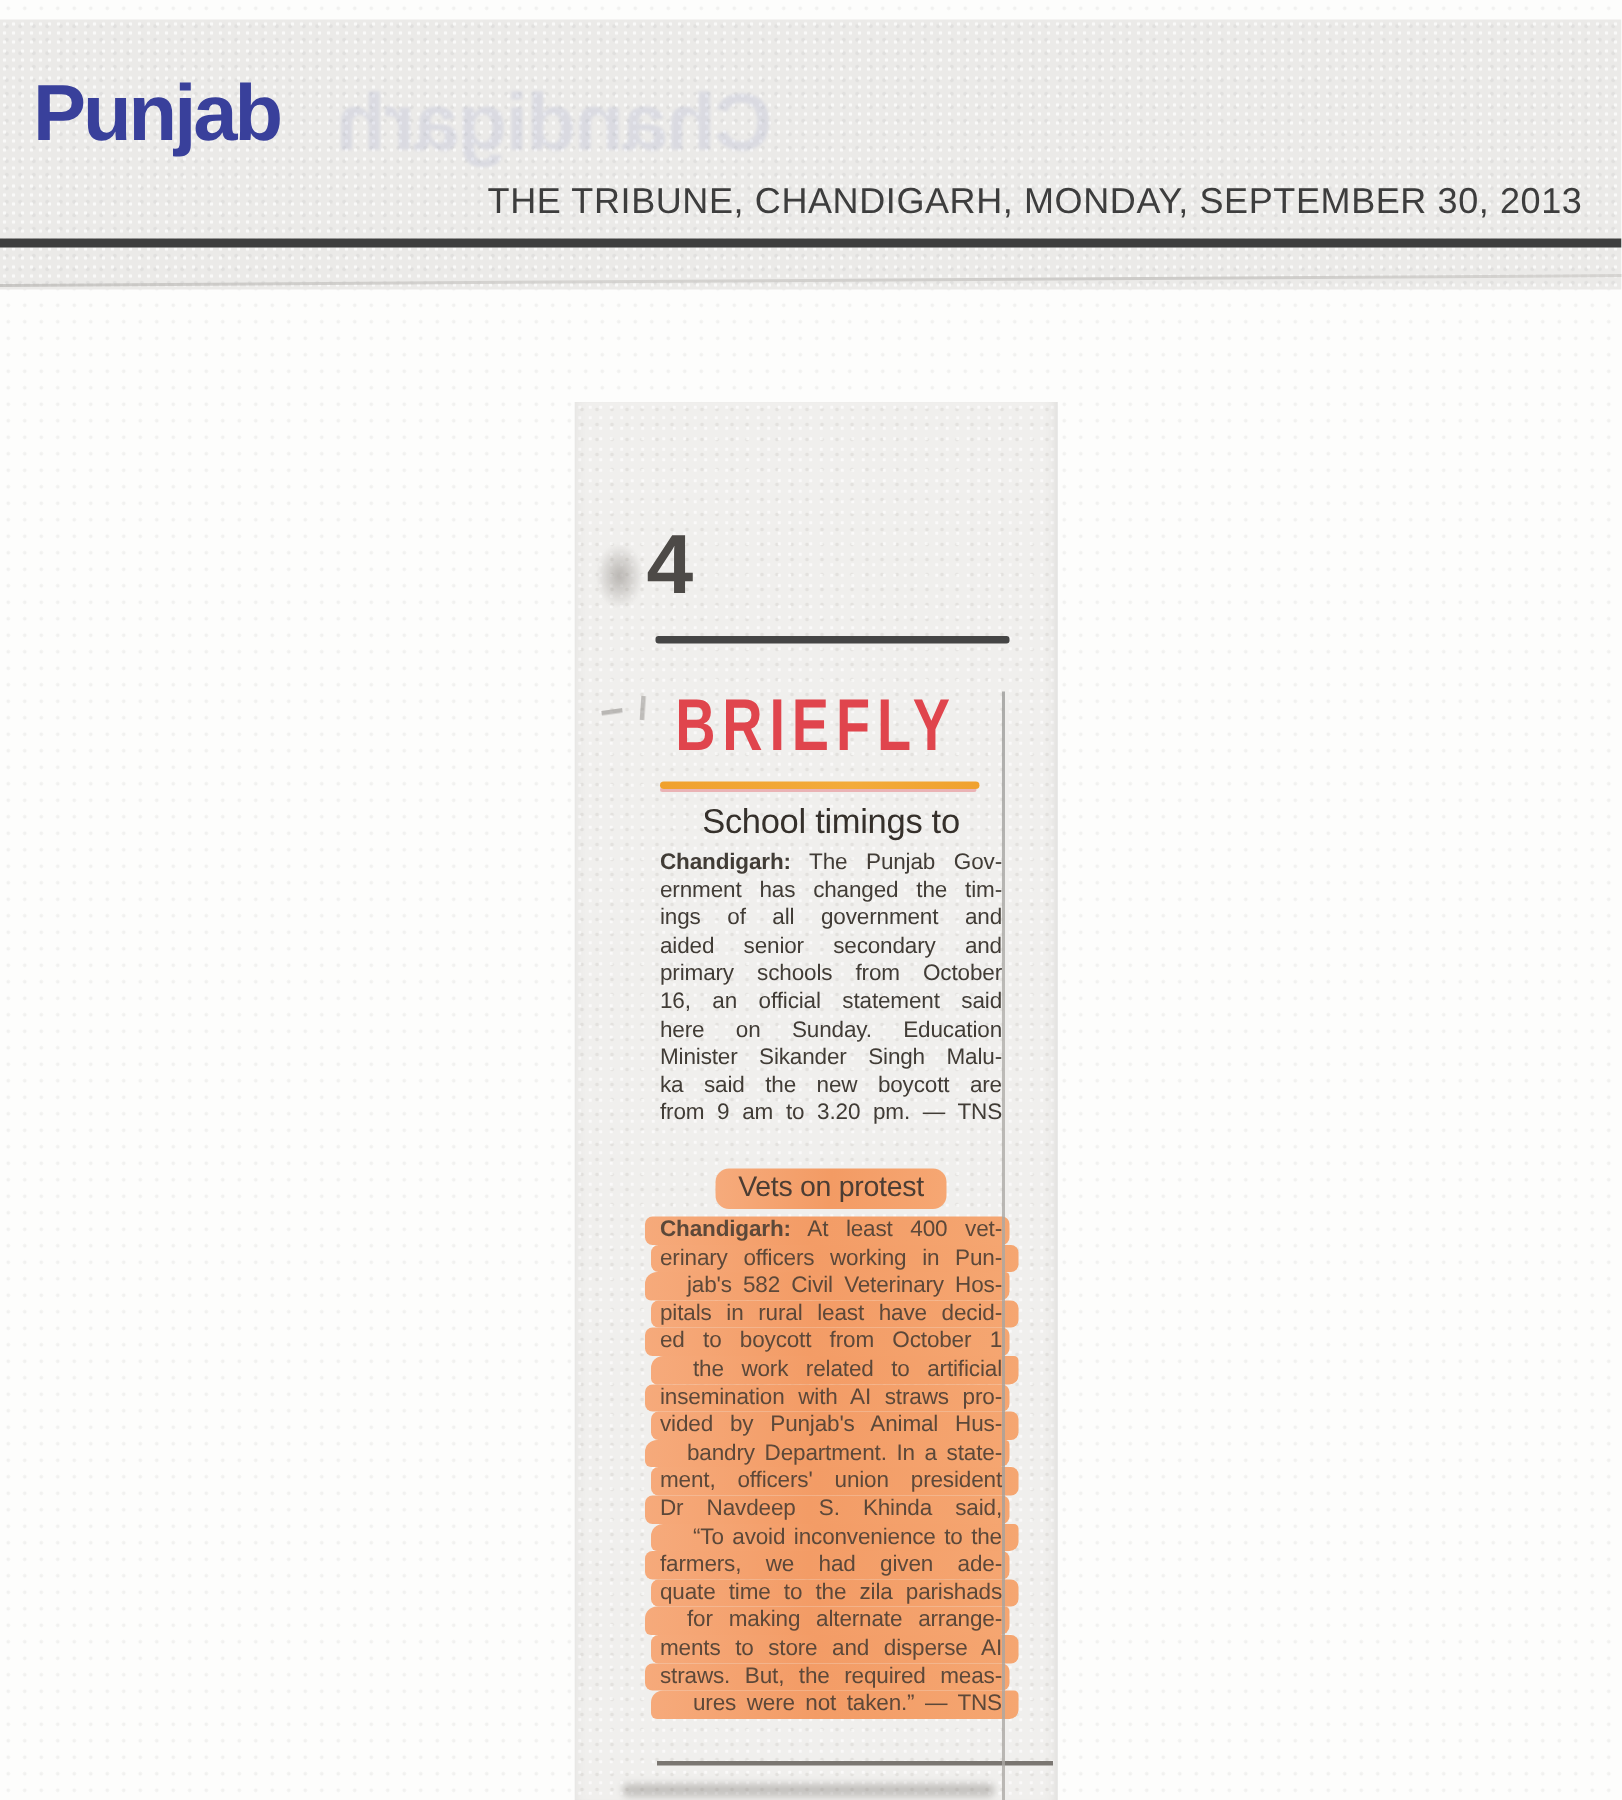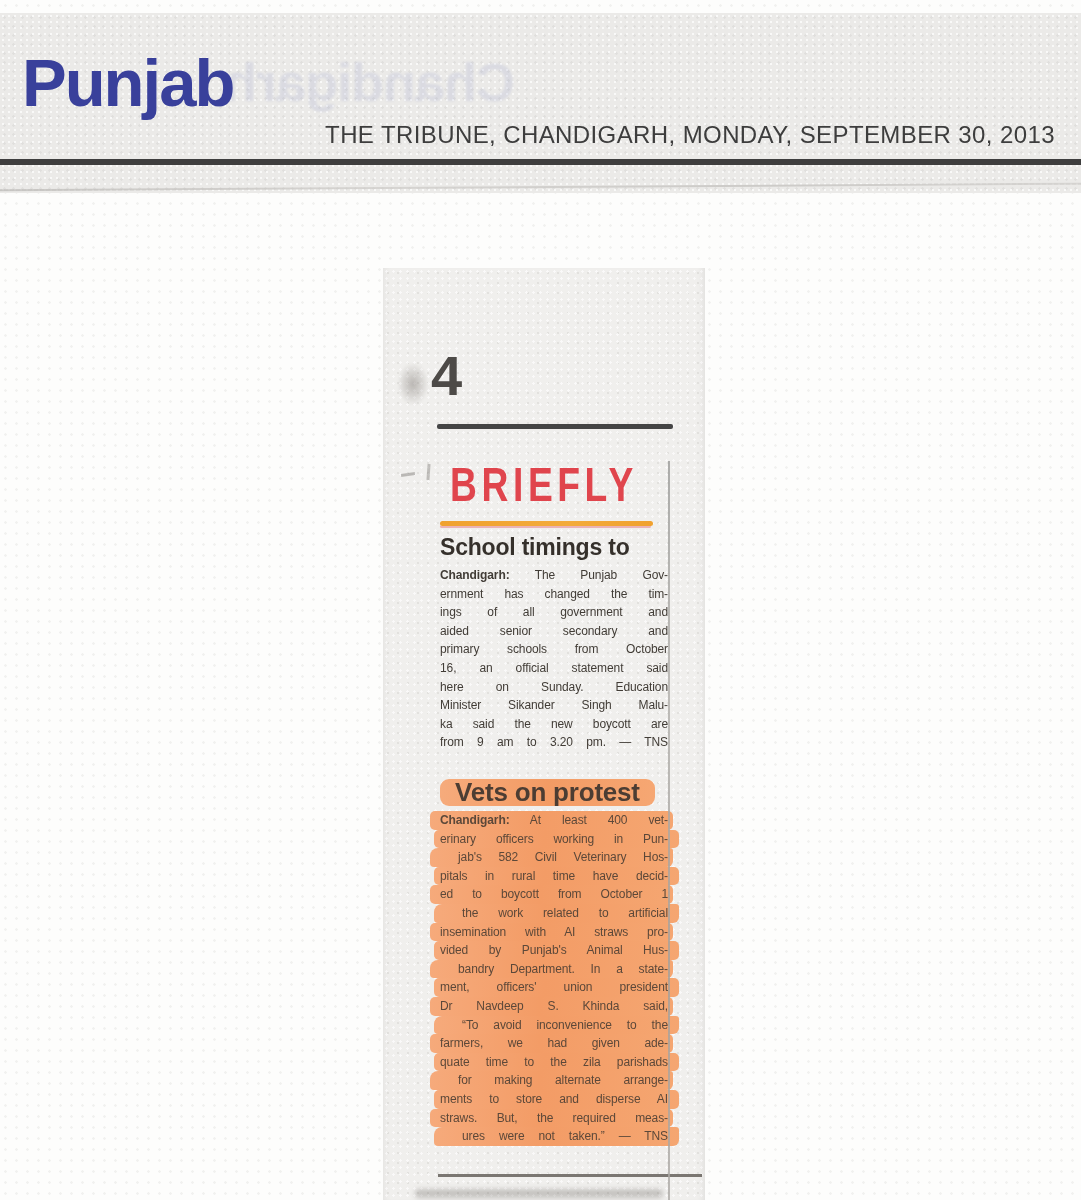--- a/index.html
+++ b/index.html
@@ -17,21 +17,21 @@
   .header-band{
     position:absolute;left:0;top:13px;width:1081px;height:180px;
     background:#ebeae8;
     background-image:
       radial-gradient(rgba(255,255,255,.7) 1px, transparent 1.4px),
       radial-gradient(rgba(175,175,175,.18) 1px, transparent 1.5px);
     background-size:6px 6px, 9px 9px;
   }
   .section-title{
     position:absolute;left:22px;top:36px;
-    font-size:67px;font-weight:bold;letter-spacing:-2px;
+    font-size:53px;font-weight:bold;letter-spacing:-2px;
     color:var(--masthead-blue);line-height:1;text-align:right;
   }
   .ghost-title{
     position:absolute;left:225px;top:42px;
     font-size:54px;font-weight:bold;letter-spacing:-1px;
     color:#9aa0c8;opacity:.20;line-height:1;
     transform:scaleX(-1);filter:blur(1.2px);
     user-select:none;
   }
   .dateline{
@@ -92,35 +92,35 @@
     border-radius:3px;
     box-shadow:-1px 3px 0 -1px rgba(224,69,77,.35);
   }
 
   
   article{position:absolute;left:57px;width:228px;}
   .article-0{top:266px;}
   .article-1{top:511px;}
   .headline{margin:0 0 5px 0;padding:0;}
   .hline{
-    text-align:left;white-space:nowrap;
-    font-size:23px;font-weight:bold;color:#35302b;
+    text-align:center;white-space:nowrap;
+    font-size:23px;font-weight:normal;color:#35302b;
     line-height:27px;letter-spacing:-.2px;
   }
-  .article-1 .hline{font-size:26px;line-height:26px;color:#4c3d33;}
+  .article-1 .hline{font-size:19px;line-height:26px;color:#4c3d33;}
   .article-1 .hline .hspan{
     display:inline-block;padding:0 15px 1px 15px;
     background:linear-gradient(93deg,#f6ab7c,#f39b64 50%,#f6a773);
     border-radius:9px;
   }
   .body{}
   .bline{
     white-space:nowrap;
     text-align:justify;text-align-last:justify;
-    font-size:12px;color:#413c36;
+    font-size:15px;color:#413c36;
     height:18.6px;line-height:18.6px;letter-spacing:-.1px;
   }
   .leadin{font-weight:bold;}
   .article-1 .bline{
     color:#5c4839;
     background:linear-gradient(92deg,#f6aa7b 0%,#f39c66 45%,#f5a671 100%);
     border-radius:5px;
   }
   .article-1 .bline:nth-child(odd){margin:0 -5px 0 -10px;padding:0 5px 0 10px;}
   .article-1 .bline:nth-child(even){margin:0 -11px 0 -6px;padding:0 11px 0 6px;}
@@ -177,21 +177,21 @@
     </article>
 
     <article class="article-1">
       <div class="headline">
           <div class="hline"><span class="hspan">Vets on protest</span></div>
         </div>
       <div class="body">
           <div class="bline"><span class="leadin">Chandigarh:</span> At least 400 vet-</div>
           <div class="bline">erinary officers working in Pun-</div>
           <div class="bline">jab's 582 Civil Veterinary Hos-</div>
-          <div class="bline">pitals in rural time have decid-</div>
+          <div class="bline">pitals in rural least have decid-</div>
           <div class="bline">ed to boycott from October 1</div>
           <div class="bline">the work related to artificial</div>
           <div class="bline">insemination with AI straws pro-</div>
           <div class="bline">vided by Punjab's Animal Hus-</div>
           <div class="bline">bandry Department. In a state-</div>
           <div class="bline">ment, officers' union president</div>
           <div class="bline">Dr Navdeep S. Khinda said,</div>
           <div class="bline">“To avoid inconvenience to the</div>
           <div class="bline">farmers, we had given ade-</div>
           <div class="bline">quate time to the zila parishads</div>

